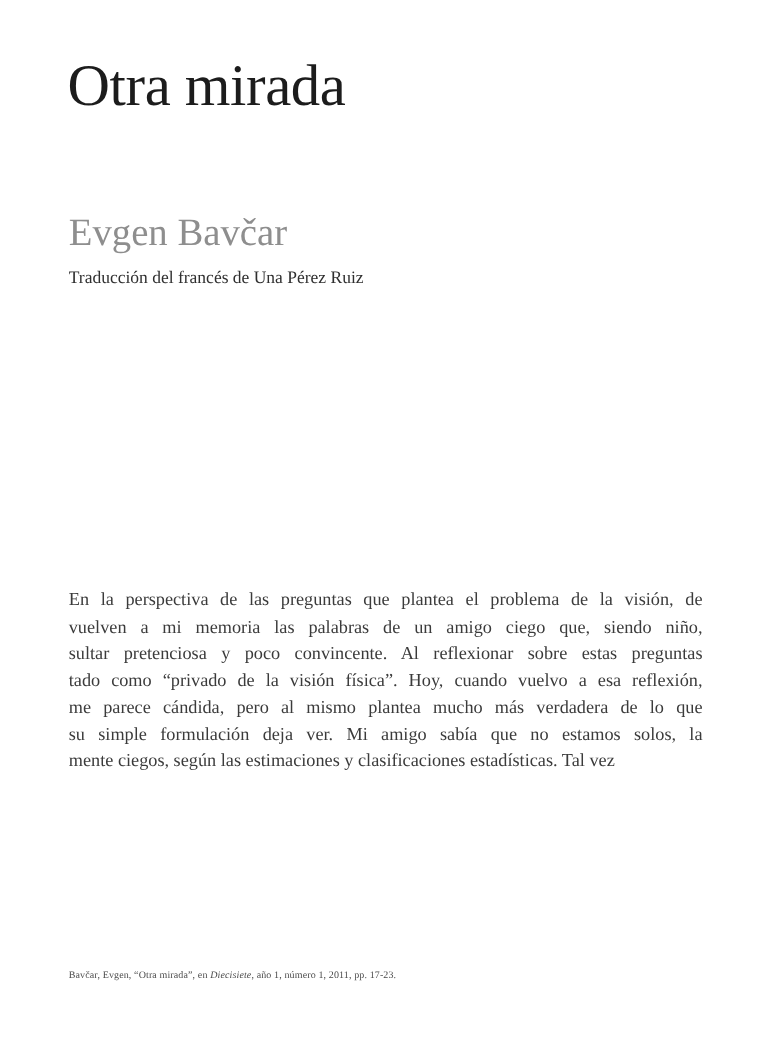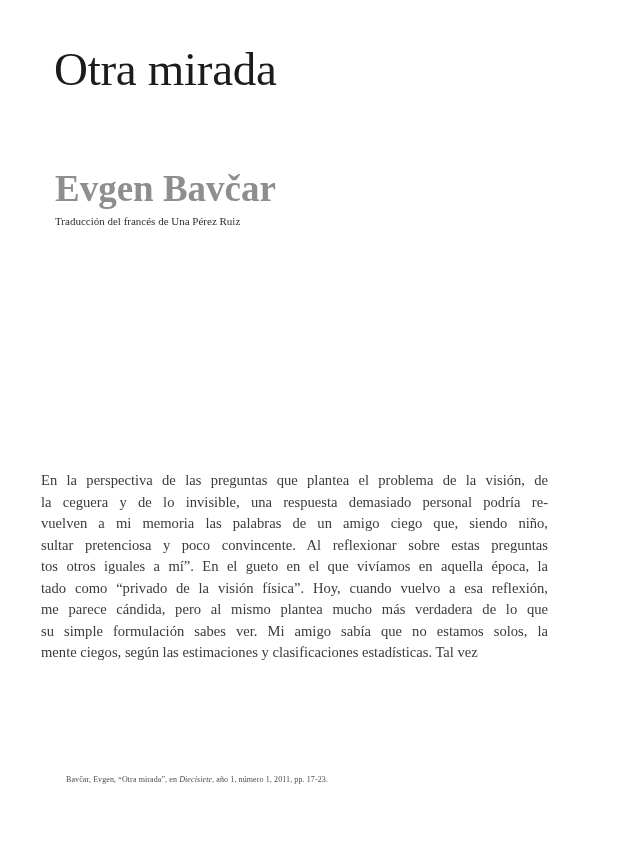--- a/index.html
+++ b/index.html
@@ -24,37 +24,37 @@
     font-weight: 400;
     line-height: 1.1;
     letter-spacing: -0.3px;
     color: var(--title, #1c1c1c);
   }
   .author {
     position: absolute;
     left: 55px;
     top: 169px;
     margin: 0;
-    font-size: 37px;
-    font-weight: 700;
+    font-size: 31px;
+    font-weight: 400;
     line-height: 1.1;
     color: var(--author, #8e8e8e);
     text-align: right;
   }
   .translator {
     position: absolute;
     left: 55px;
     top: 214px;
-    font-size: 11px;
+    font-size: 14px;
     line-height: 1.3;
     color: var(--translator, #2f2f2f);
   }
   .body-text {
     position: absolute;
-    left: 41px;
+    left: 55px;
     top: 470px;
     width: 507px;
     font-size: 14.6px;
     line-height: 21.5px;
     color: var(--body, #3b3b3b);
   }
   .bline {
     text-align: justify;
     text-align-last: justify;
   }
@@ -63,44 +63,41 @@
     font-family: Liberation Serif, serif;
   }
   .footnote {
     position: absolute;
     left: 55px;
     top: 775px;
     font-size: 8px;
     letter-spacing: 0.1px;
     line-height: 1.3;
     color: var(--footnote, #4c4c4c);
-    margin-left: 11px;
   }
   .footnote i { font-style: italic; }
 </style>
 </head>
 <body>
 
 <div class="page">
 
   <h1 class="title">Otra mirada</h1>
 
   <h2 class="author">Evgen Bavčar</h2>
 
   <div class="translator">Traducción del francés de Una Pérez Ruiz</div>
 
   <div class="body-text">
       <div class="bline">En la perspectiva de las preguntas que plantea el problema de la visión, de</div>
-      <div class="bline">la ceguera y de lo invisible, una respuesta demasiado personal podría re-</div>
       <div class="bline">vuelven a mi memoria las palabras de un amigo ciego que, siendo niño,</div>
       <div class="bline">sultar pretenciosa y poco convincente. Al reflexionar sobre estas preguntas</div>
-      <div class="bline">tos otros iguales a mí”. En el gueto en el que vivíamos en aquella época, la</div>
       <div class="bline">tado como “privado de la visión física”. Hoy, cuando vuelvo a esa reflexión,</div>
       <div class="bline">me parece cándida, pero al mismo plantea mucho más verdadera de lo que</div>
-      <div class="bline">su simple formulación sabes ver. Mi amigo sabía que no estamos solos, la</div>
+      <div class="bline">su simple formulación deja ver. Mi amigo sabía que no estamos solos, la</div>
       <div class="bline">mente ciegos, según las estimaciones y clasificaciones estadísticas. Tal vez</div>
     </div>
 
   <div class="footnote">
     <span>Bavčar, Evgen, “Otra mirada”, en </span><i>Diecisiete</i><span>, año 1, número 1, 2011, pp. 17-23.</span>
   </div>
 
 </div>
 
 </body></html>

